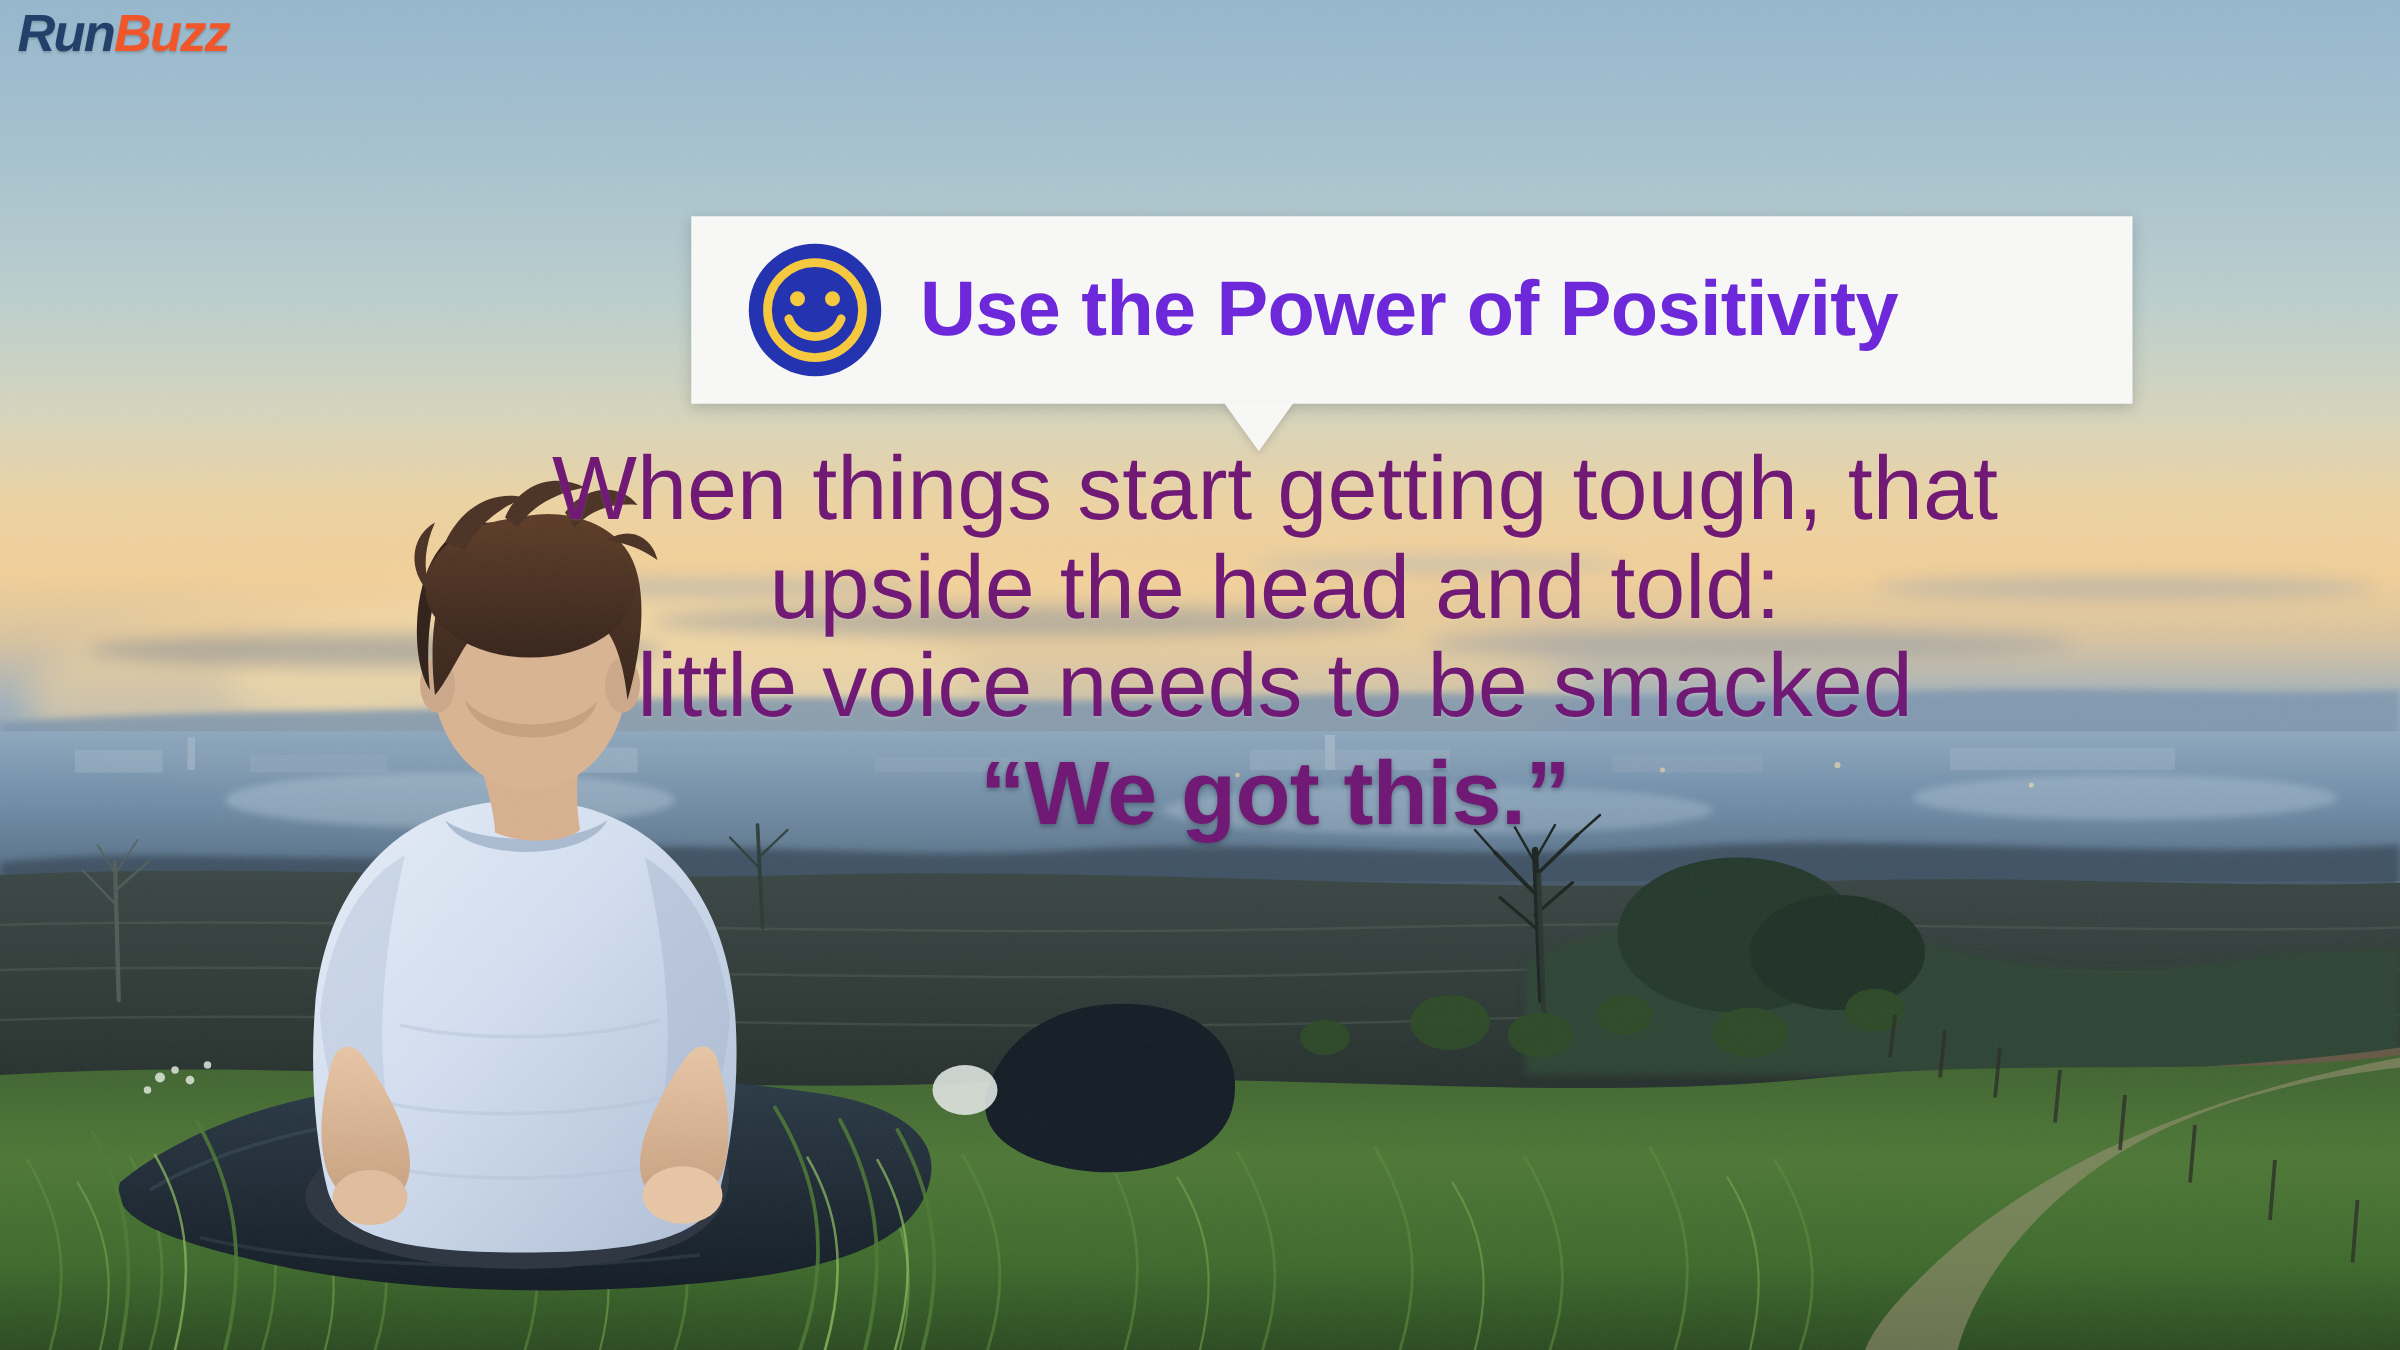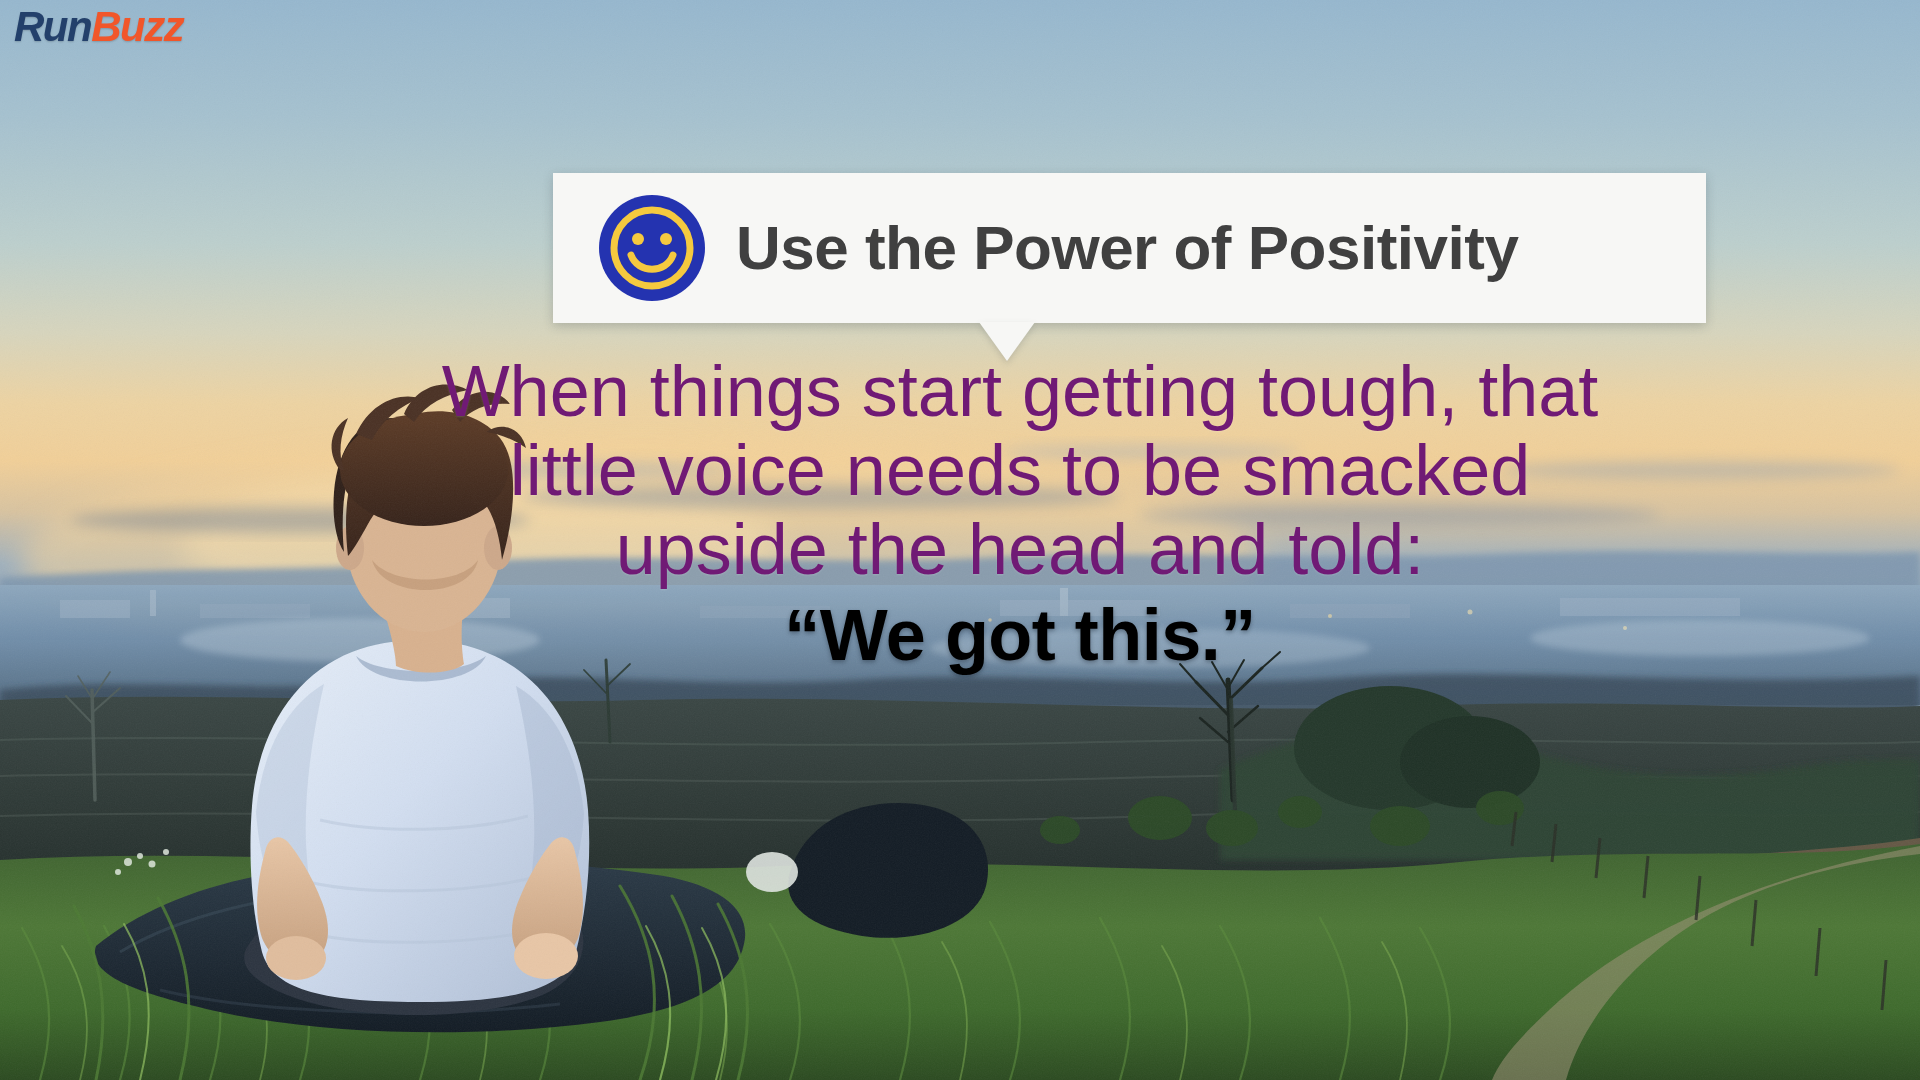--- a/index.html
+++ b/index.html
@@ -32,21 +32,21 @@
   #bubble-tail{
     position:absolute;left:979px;top:322px;width:0;height:0;
     border-left:28px solid transparent;
     border-right:28px solid transparent;
     border-top:39px solid #f7f7f5;
     filter:drop-shadow(0 3px 3px rgba(40,50,60,.16));
   }
   .smiley{margin-left:45px;flex:0 0 auto;display:block;}
   #bubble-title{
     margin-left:30px;
-    color:#404040;
+    color:#6d28d9;
     font-size:62px;font-weight:bold;
     letter-spacing:-0.5px;
     line-height:1;
     white-space:nowrap;
     font-family:"Liberation Sans",sans-serif;
   }
   
   #quote{
     position:absolute;left:310px;top:352px;width:1420px;
     text-align:center;
@@ -58,21 +58,21 @@
     font-size:72px;
     line-height:1.10;
     font-weight:400;
     letter-spacing:0px;
     font-family:"Liberation Sans",sans-serif;
     text-shadow:0 1px 2px rgba(255,255,255,.15);
     white-space:nowrap;
   }
   #quote .punch{
     display:block;margin-top:6px;
-    color:#000000;
+    color:#701a75;
     font-size:72px;font-weight:bold;line-height:1.10;
     letter-spacing:-0.5px;
     font-family:"Liberation Sans",sans-serif;
     text-shadow:0 2px 4px rgba(10,18,30,.35);
     white-space:nowrap;
   }
 </style>
 </head>
 <body>
 
@@ -380,18 +380,18 @@
       <circle cx="40" cy="45" r="6" fill="#f5c93f"></circle>
       <circle cx="68" cy="45" r="6" fill="#f5c93f"></circle>
       <path d="M33 61 C40 80, 68 80, 75 61" fill="none" stroke="#f5c93f" stroke-width="7" stroke-linecap="round"></path>
     </svg>
     <div id="bubble-title">Use the Power of Positivity</div>
   </div>
   <div id="bubble-tail"></div>
 
   <div id="quote">
     <span class="ln">When things start getting tough, that</span>
+    <span class="ln">upside the head and told:</span>
     <span class="ln">little voice needs to be smacked</span>
-    <span class="ln">upside the head and told:</span>
     <span class="punch">“We got this.”</span>
   </div>
 
 </div>
 
 </body></html>

